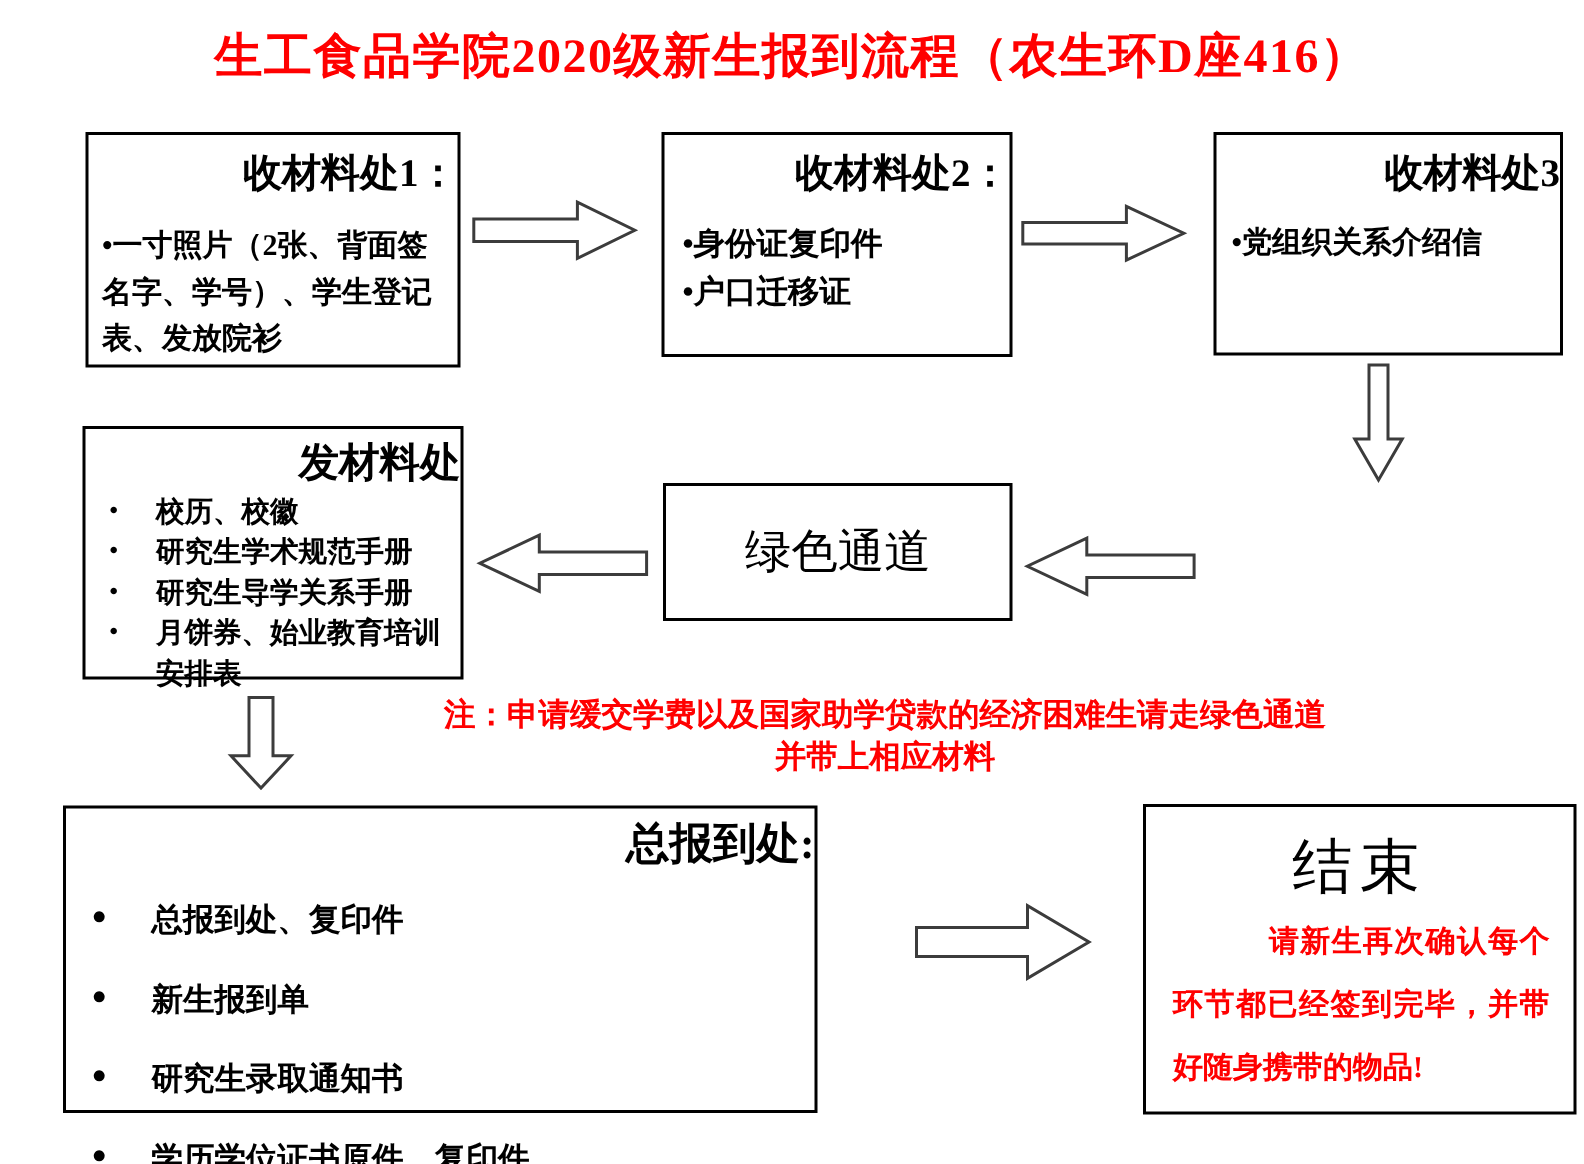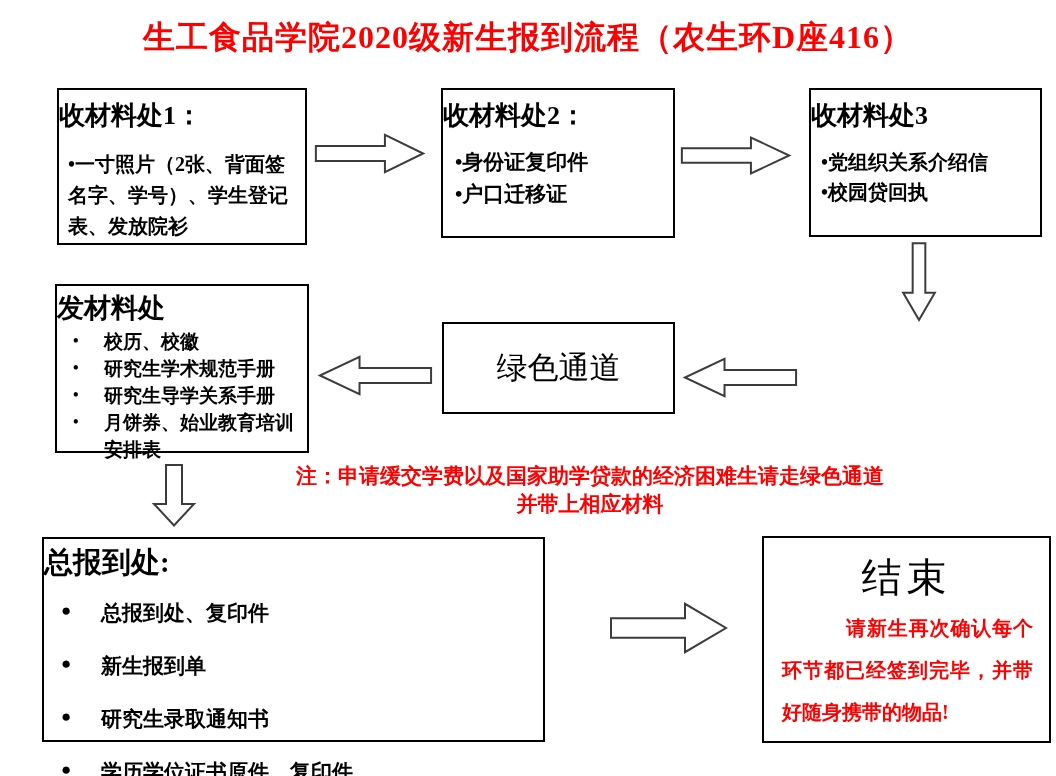--- a/index.html
+++ b/index.html
@@ -5,21 +5,21 @@
   html,body { margin:0; padding:0; background:#ffffff; }
   .canvas {
     position:relative; width:1056px; height:776px; background:#ffffff;
     font-family:"Liberation Serif","DejaVu Serif",serif; color:#000; overflow:hidden;
   }
   .page-title {
     position:absolute; top:16px; left:0; width:100%; text-align:center;
     font-size:32px; font-weight:bold; color:#ff0000; letter-spacing:1px;
   }
   .box { position:absolute; border:2px solid #000; background:#fff; box-sizing:border-box; }
-  .box-title { text-align:left; font-weight:bold; font-size:26px; margin-top:8px; }
+  .box-title { text-align:right; font-weight:bold; font-size:26px; margin-top:8px; }
   .bullets { font-weight:bold; font-size:21px; line-height:1.5; padding:0 8px 0 12px; margin-top:14px; }
   .bullets div { white-space:normal; }
 
   
   #box-collect1 { left:57px;  top:88px; width:250px; height:157px; }
   #box-collect1 .bullets { margin-top:16px; font-size:20px; line-height:1.55; padding-left:9px; }
   #box-collect2 { left:441px; top:88px; width:234px; height:150px; }
   #box-collect3 { left:809px; top:88px; width:233px; height:149px; }
   #box-collect3 .bullets { font-size:20px; padding-left:10px; }
 
@@ -98,21 +98,20 @@
   <div class="arrow" id="arr-r2">
     <svg viewBox="0 0 120 60" preserveAspectRatio="none" aria-hidden="true">
       <polygon points="2,20 76,20 76,5 117,30 76,55 76,40 2,40"></polygon>
     </svg>
   </div>
 
   <div class="box" id="box-collect3">
     <div class="box-title">收材料处3</div>
     <div class="bullets">
         <div>•党组织关系介绍信</div>
-        <div>•校园贷回执</div>
       </div>
   </div>
 
   <div class="arrow" id="arr-d1">
     <svg viewBox="0 0 60 120" preserveAspectRatio="none" aria-hidden="true">
       <polygon points="20,2 40,2 40,76 55,76 30,117 5,76 20,76"></polygon>
     </svg>
   </div>
 
   <div class="box" id="box-distribute">

